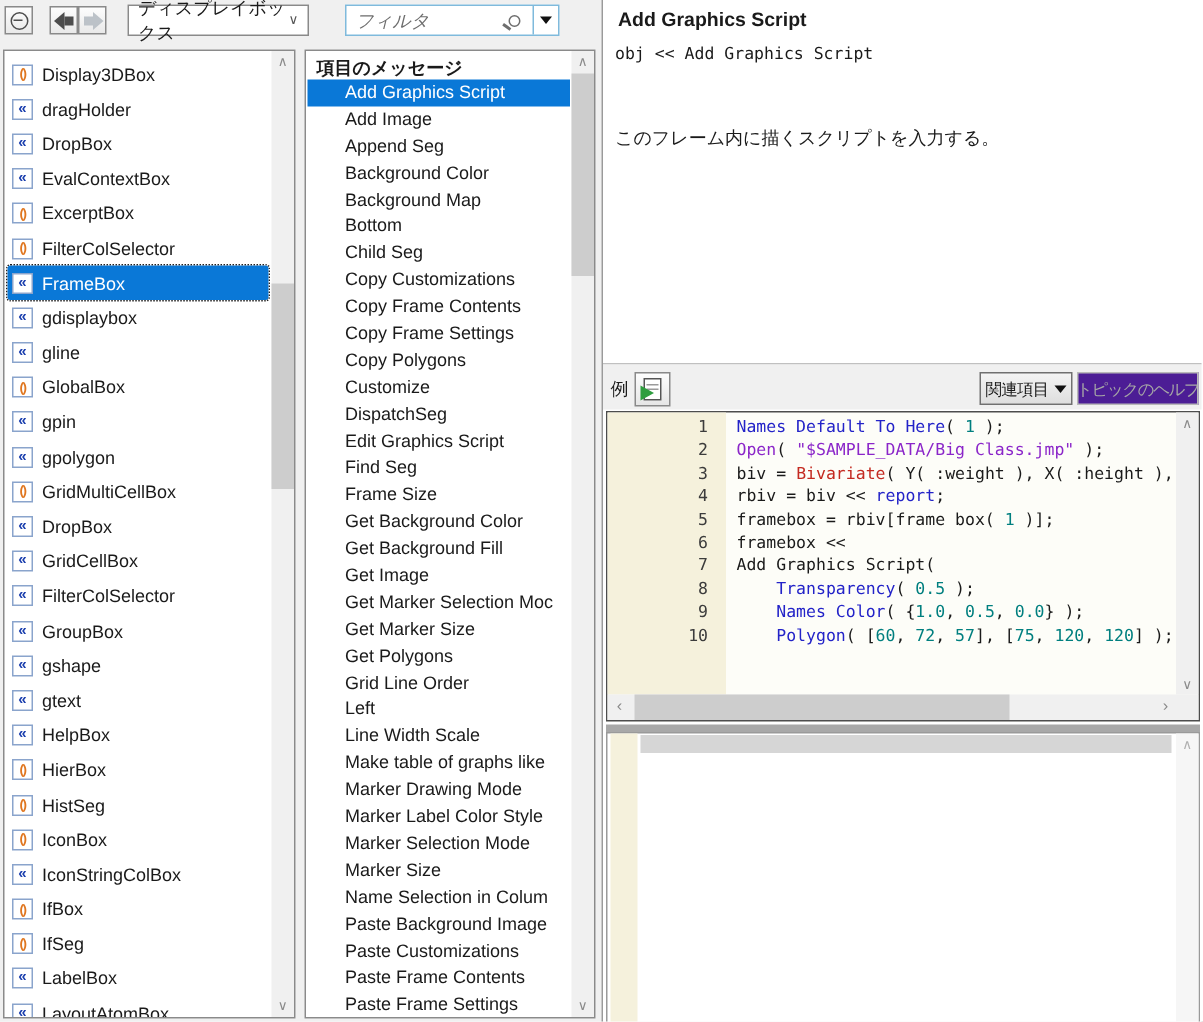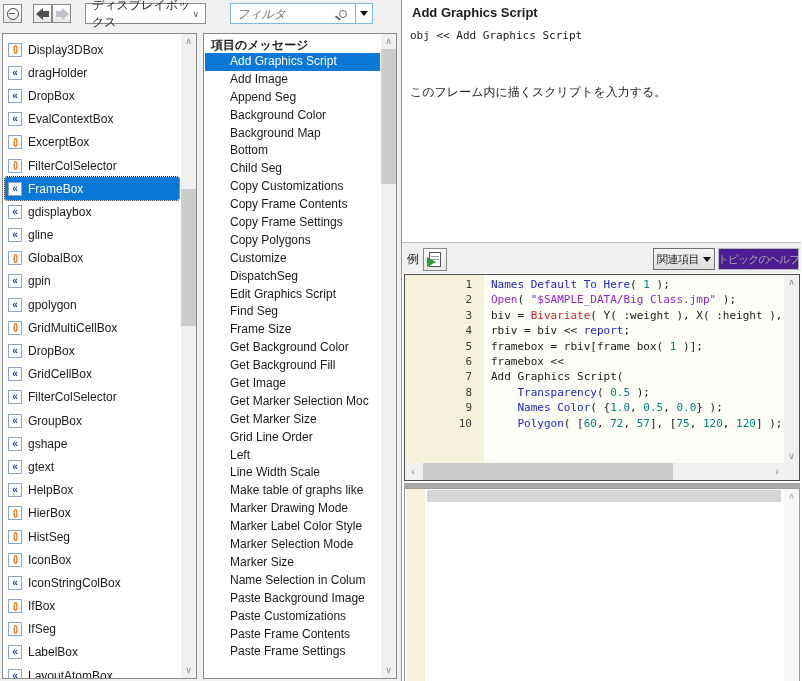--- a/index.html
+++ b/index.html
@@ -262,20 +262,21 @@
         <div class="mrow">Customize</div>
         <div class="mrow">DispatchSeg</div>
         <div class="mrow">Edit Graphics Script</div>
         <div class="mrow">Find Seg</div>
         <div class="mrow">Frame Size</div>
         <div class="mrow">Get Background Color</div>
         <div class="mrow">Get Background Fill</div>
         <div class="mrow">Get Image</div>
         <div class="mrow">Get Marker Selection Moc</div>
         <div class="mrow">Get Marker Size</div>
+        <div class="mrow">Get Polygons</div>
         <div class="mrow">Grid Line Order</div>
         <div class="mrow">Left</div>
         <div class="mrow">Line Width Scale</div>
         <div class="mrow">Make table of graphs like</div>
         <div class="mrow">Marker Drawing Mode</div>
         <div class="mrow">Marker Label Color Style</div>
         <div class="mrow">Marker Selection Mode</div>
         <div class="mrow">Marker Size</div>
         <div class="mrow">Name Selection in Colum</div>
         <div class="mrow">Paste Background Image</div>

